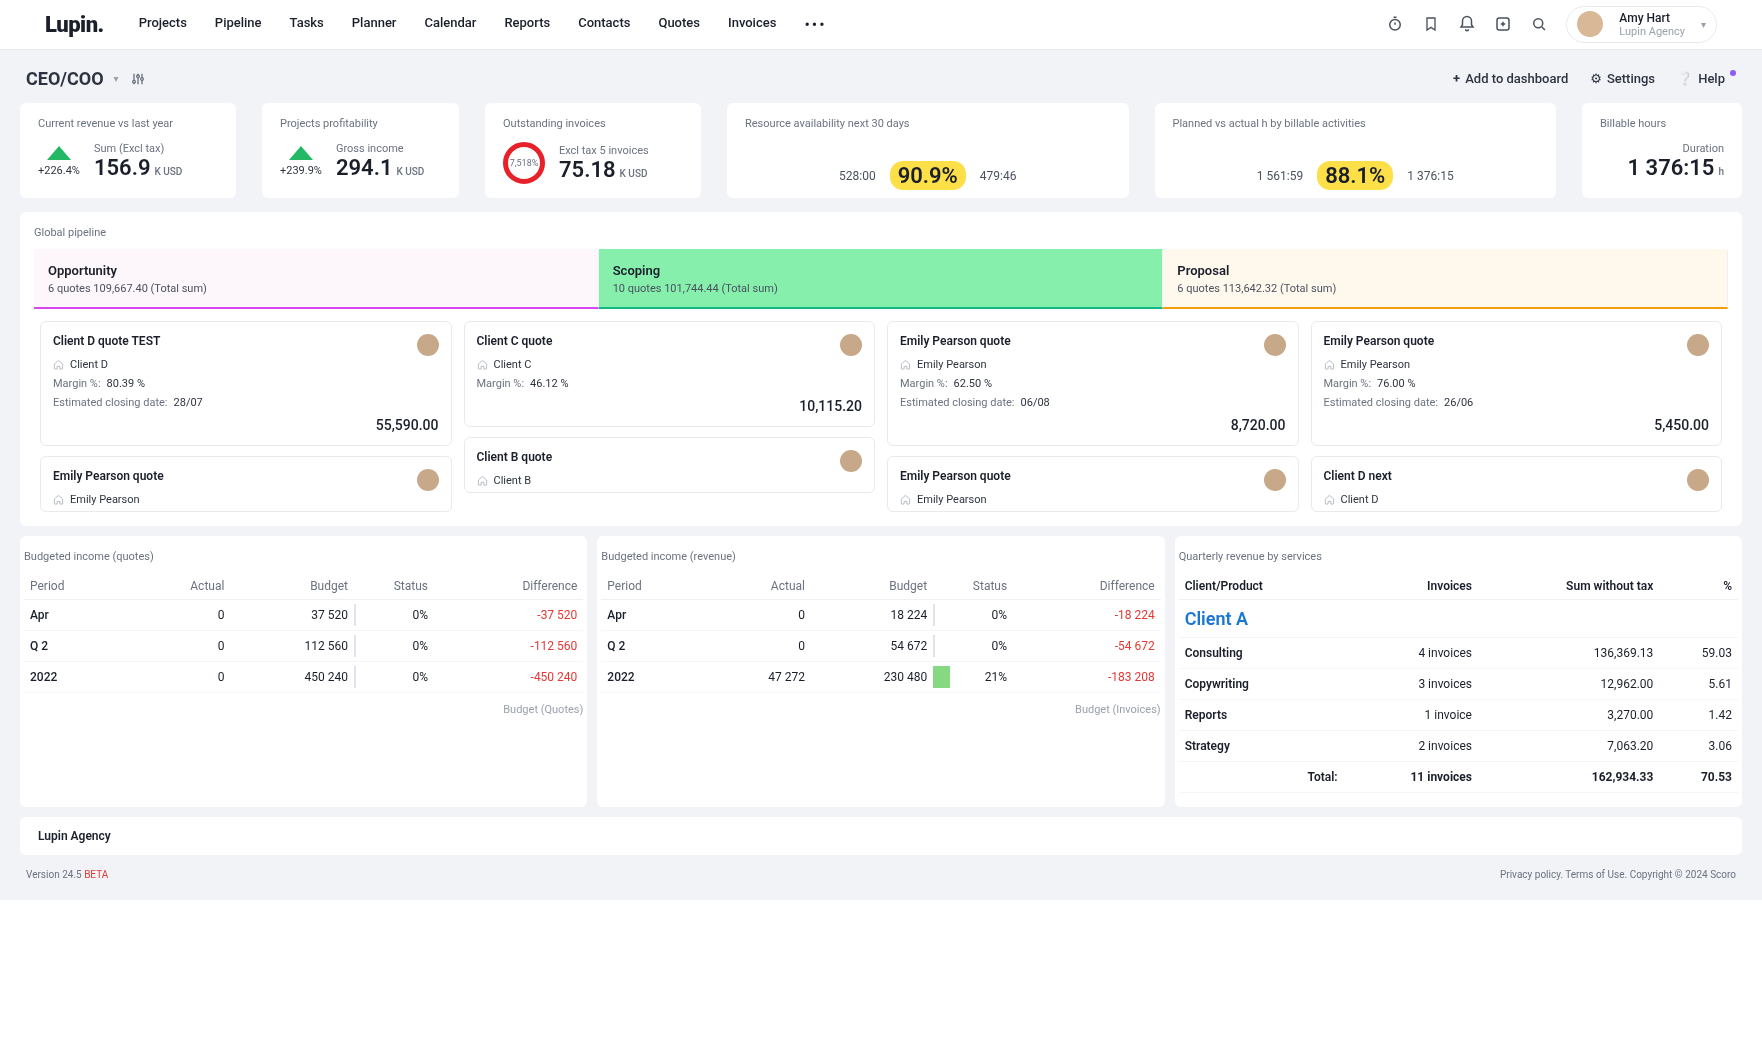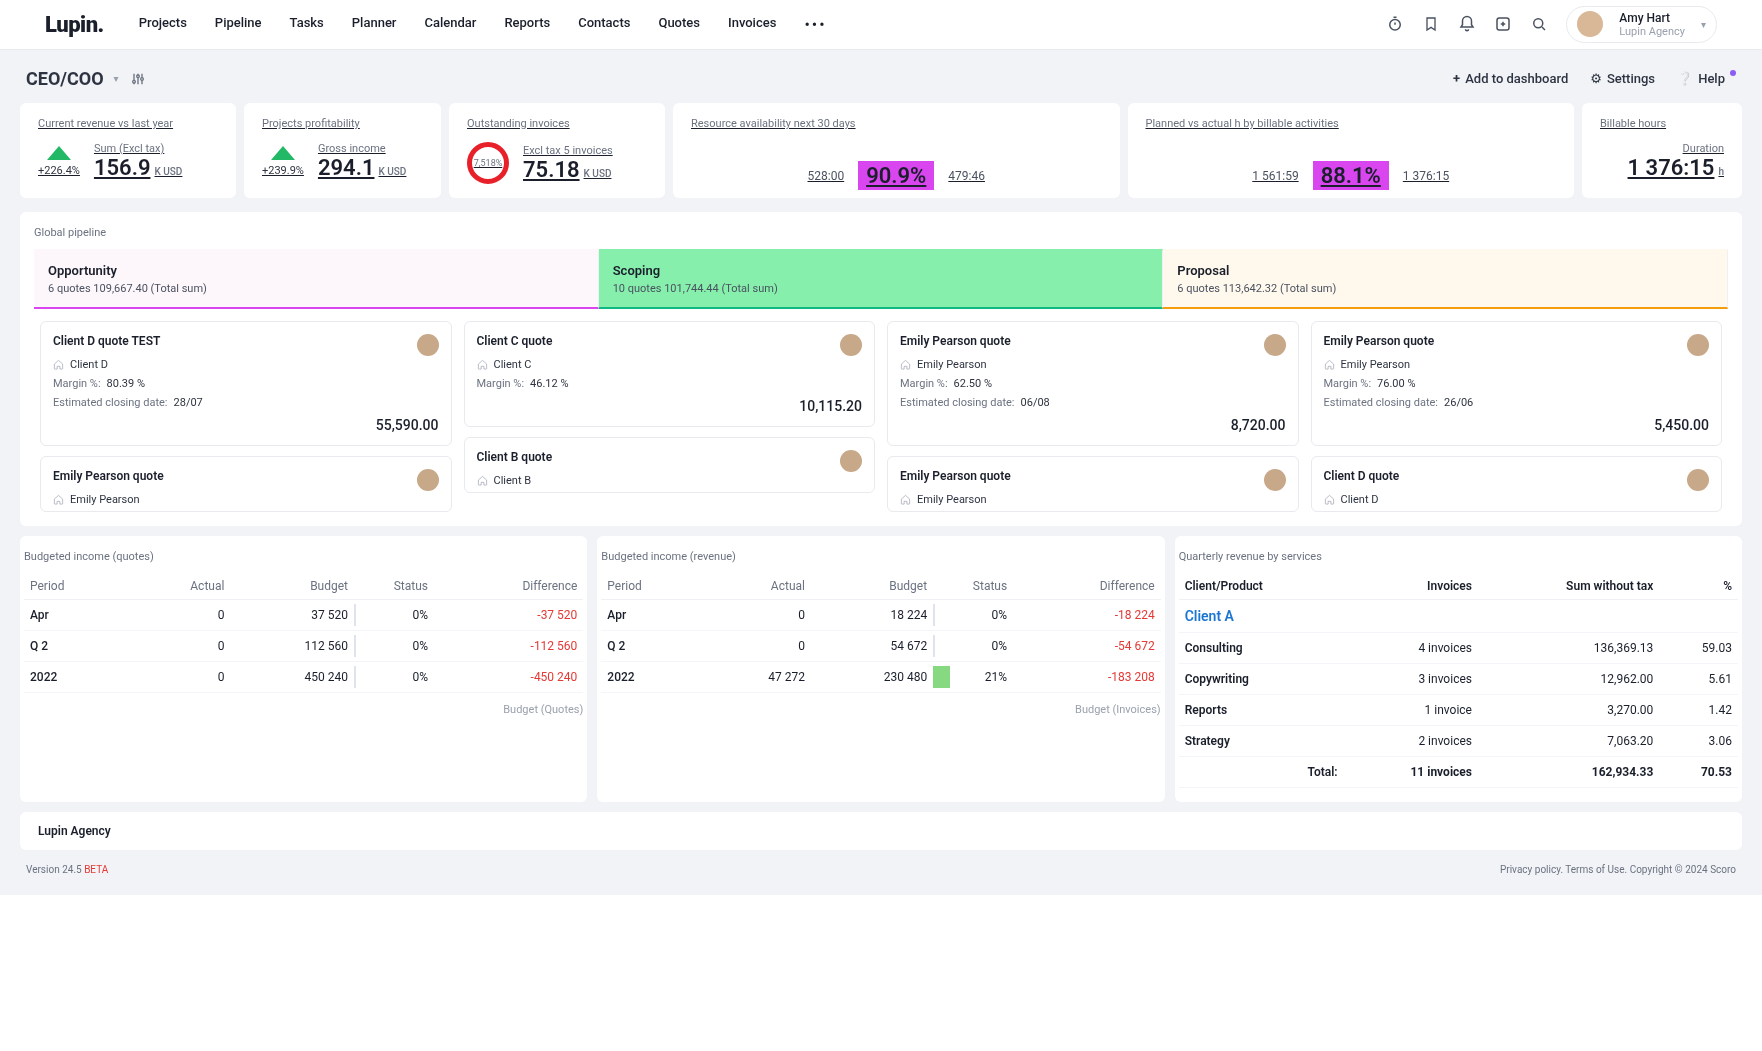--- a/index.html
+++ b/index.html
@@ -19,35 +19,35 @@
 .chev { font-size: 10px; color: #9aa1ad; }
 
 .page { background: #f1f3f7; padding: 18px 20px 20px; }
 .page-head { display: flex; align-items: center; justify-content: space-between; margin-bottom: 14px; padding: 0 6px; }
 .page-title-wrap { display: flex; align-items: center; gap: 10px; }
 .page-title { font-size: 18px; font-weight: 700; color: #2d3340; }
 .page-actions { display: flex; gap: 22px; align-items: center; }
 .page-action { font-size: 13px; font-weight: 500; color: #2d3340; cursor: pointer; display: flex; align-items: center; gap: 5px; }
 .help-dot { width: 6px; height: 6px; background: #8b5cf6; border-radius: 50%; position: relative; top:-6px; }
 
-.kpi-row { display: flex; gap: 8px; margin-bottom: 14px; text-decoration: underline; }
+.kpi-row { display: flex; gap: 26px; margin-bottom: 14px; }
 .kpi-card { background: #fff; border-radius: 6px; padding: 14px 18px; min-width: 0; }
 .kpi-card.grow { flex: 1; }
 .kpi-title { font-size: 11px; color: #6b7280; margin-bottom: 12px; }
 .kpi-body { display: flex; align-items: center; gap: 14px; }
 .tri-up { width: 0; height: 0; border-left: 12px solid transparent; border-right: 12px solid transparent; border-bottom: 14px solid #22b866; }
 .kpi-col { display: flex; flex-direction: column; }
 .kpi-label { font-size: 11px; color: #6b7280; }
 .kpi-val { font-size: 22px; font-weight: 600; display: flex; align-items: baseline; gap: 4px; }
 .kpi-sub { font-size: 10px; color: #6b7280; font-weight: 500; }
 .kpi-delta { font-size: 11px; color: #2d3340; }
 .donut { width: 42px; height: 42px; border-radius: 50%; border: 5px solid #e8202a; display:flex; align-items:center; justify-content:center; font-size:9px; color:#6b7280;}
 .kpi-center { display:flex; align-items:center; justify-content:center; gap:14px; height:100%; }
 .kpi-small { font-size: 12px; color: #4a5260; }
-.kpi-big-pct { font-size: 22px; font-weight: 600; background: #d946ef; padding: 2px 8px; }
+.kpi-big-pct { font-size: 22px; font-weight: 600; background: #fde047; padding: 2px 8px; border-radius: 13px; }
 
 .section { background: #fff; border-radius: 6px; padding: 14px 14px; margin-bottom: 10px; }
 .section-title { font-size: 11px; color: #6b7280; margin-bottom: 10px; }
 .pipeline-headers { display: flex; }
 .phead { flex: 1; padding: 12px 14px; border-top: 2px solid transparent; border-right: 1px solid #eef0f4; }
 .phead.opportunity { background: #fdf6fb; border-bottom: 2px solid #d946ef; }
 .phead.scoping { background: #86efac; border-bottom: 2px solid #10b981; }
 .phead.proposal { background: #fff8ec; border-bottom: 2px solid #f59e0b; }
 .phead.confirmed { background: #f0f9ef; border-bottom: 2px solid #22b866; border-right:none; }
 .phead-title { font-size: 13px; font-weight: 600; margin-bottom: 4px; }
@@ -71,21 +71,21 @@
 .tbl th:first-child { text-align: left; }
 .tbl td { text-align: right; padding: 8px 6px; border-bottom: 1px solid #f4f5f8; }
 .tbl td:first-child { text-align: left; font-weight: 500; }
 .neg { color: #e53935; }
 .status-cell { position: relative; }
 .status-bar { position:absolute; left:0; top:4px; bottom:4px; background:#dfe3ec; }
 .status-bar.g { background:#86d980; }
 .tbl-caption { text-align: right; font-size: 11px; color: #9aa1ad; padding-top: 10px; }
 
 .rev-table th { font-size:12px; color:#1a1f2b; font-weight:600; }
-.rev-table .client-link { color: #1976d2; font-weight: 600; font-size: 14px; }
+.rev-table .client-link { color: #1976d2; font-weight: 600; font-size: 18px; }
 .rev-table td:first-child { font-weight:600; }
 .rev-total td { font-weight:700; border-top: 1px solid #e0e3ea; }
 
 .footer-strip { background:#fff; border-radius:6px; padding: 12px 18px; margin-top: 10px; font-size:12px; font-weight:600; }
 .version-row { display:flex; justify-content:space-between; padding: 14px 6px 0; font-size:10px; color:#6b7280; }
 .beta { color:#e53935; }
 </style>
 </head>
 <body>
 
@@ -372,21 +372,21 @@
               <span class="v">76.00 %</span>
             </div>
             <div class="pcard-line">
               <span>Estimated closing date:</span> 
               <span class="v">26/06</span>
             </div>
             <div class="pcard-amount">5,450.00</div>
           </div>
           <div class="pcard clip">
     <div class="pcard-avatar"></div>
-    <div class="pcard-title">Client D quote</div>
+    <div class="pcard-title">Client D next</div>
     <div class="pcard-line">
               <span class="home-icon"><svg viewBox="0 0 24 24">
                   <path d="M3 11l9-8 9 8v10a1 1 0 01-1 1h-5v-6h-6v6H4a1 1 0 01-1-1z"></path>
                 </svg></span>
               <span class="v">Client D</span>
             </div>
           </div>
         </div>
       </div>
   </div>

